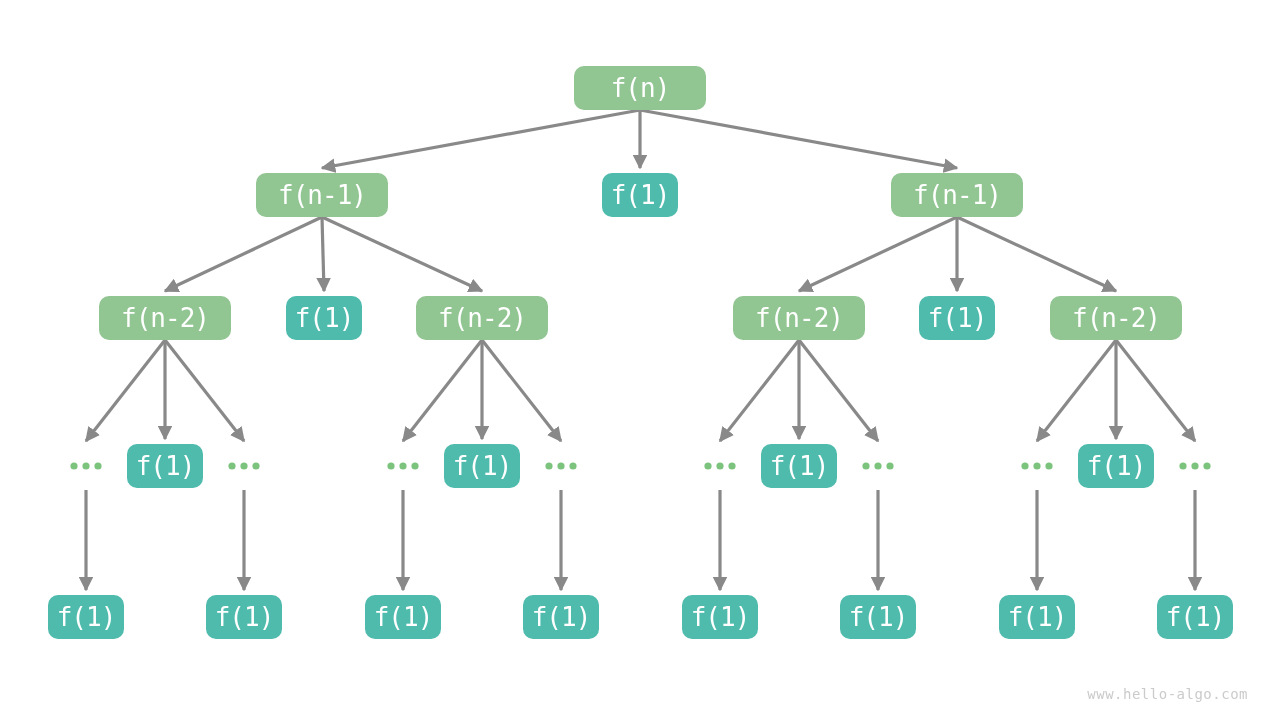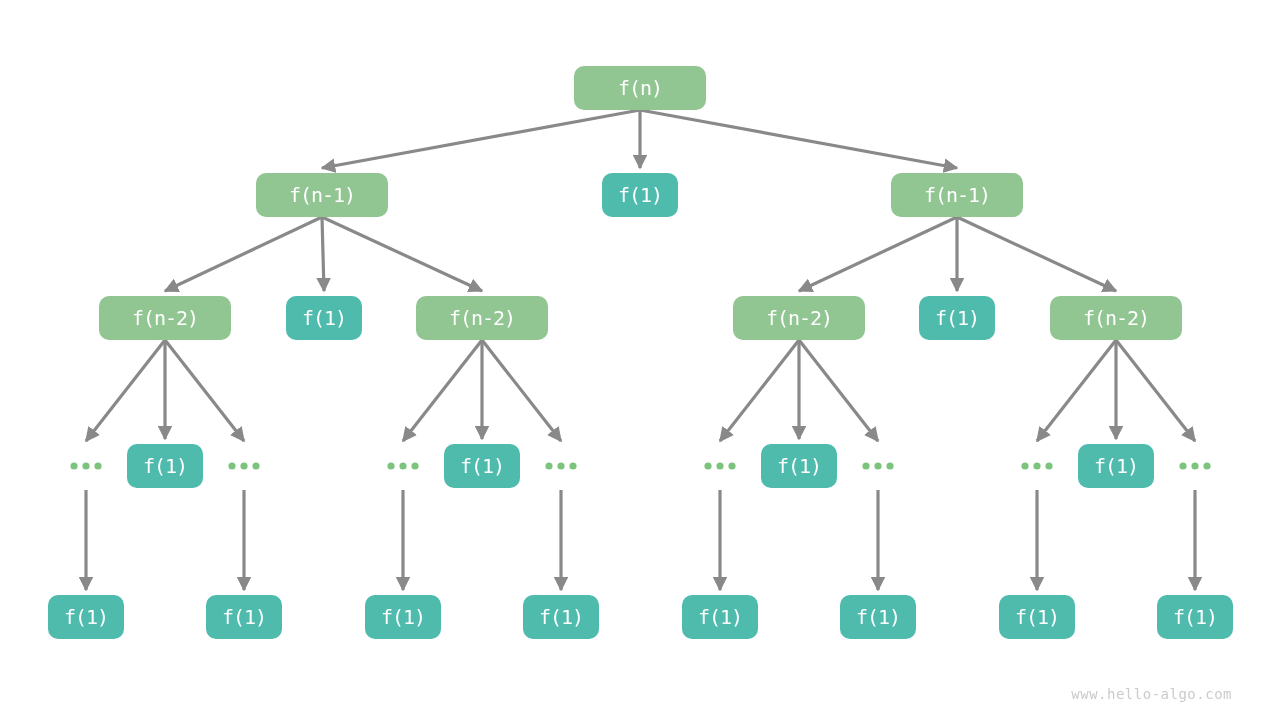--- a/index.html
+++ b/index.html
@@ -24,31 +24,31 @@
   }
   #nodes { position: absolute; left: 0; top: 0; width: 100%; height: 100%; }
   .node {
     position: absolute;
     height: 44px;
     border-radius: 10px;
     display: flex;
     align-items: center;
     justify-content: center;
     color: #ffffff;
-    font-size: 20px;
+    font-size: 26px;
     line-height: 1;
     transform: translate(-50%, -50%);
     white-space: nowrap;
     letter-spacing: -1px;
   }
   .node.call { width: 132px; }
   .node.base { width: 76px; }
   .watermark {
     position: absolute;
-    right: 48px;
+    right: 32px;
     bottom: 18px;
     font-size: 14px;
     letter-spacing: 0.5px;
   }
 </style>
 </head>
 <body>
 
 <div class="stage" style="background: rgb(255, 255, 255);">
   <svg id="edges" width="1280" height="720" viewBox="0 0 1280 720" xmlns="http://www.w3.org/2000/svg">

